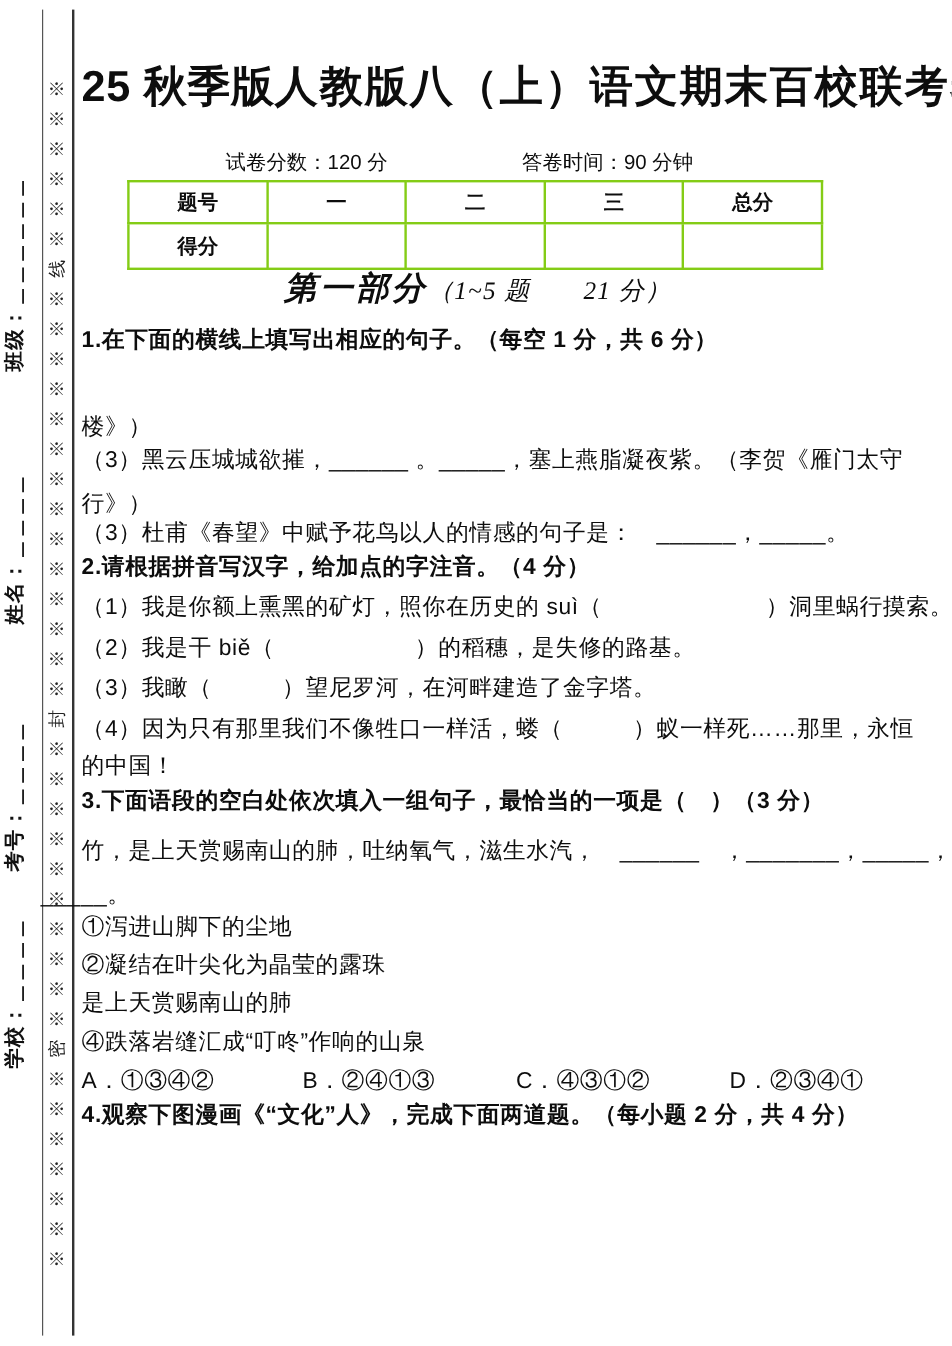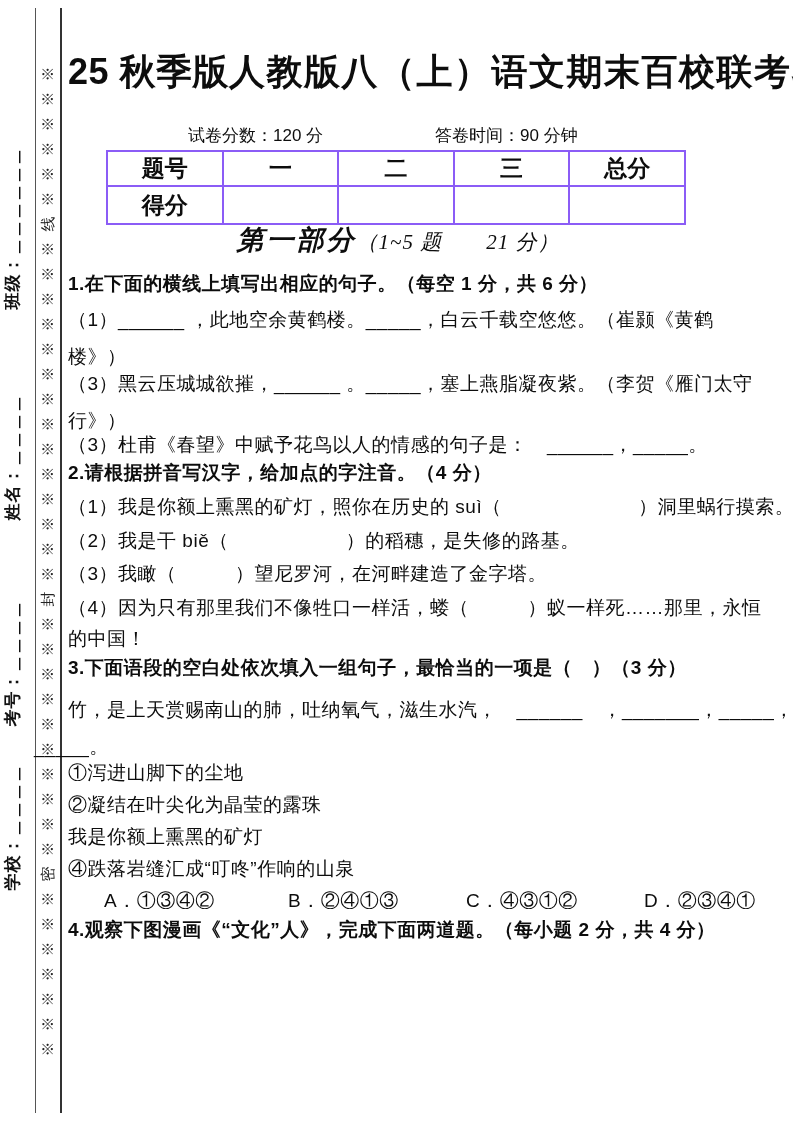--- a/index.html
+++ b/index.html
@@ -28,32 +28,32 @@
   .title .pre  { font-weight:600; letter-spacing:0.5px; }
   .title .main { font-weight:900; letter-spacing:1.5px; }
   .sub { position:absolute; top:124px; font-size:17px; white-space:pre; }
   .sub-score { left:120px; }
   .sub-time  { left:367px; }
   .score-table {
     position:absolute; left:38px; top:150px; width:580px;
     border-collapse:collapse; table-layout:fixed;
   }
   .score-table td {
-    border:2px solid #8b5cf6; text-align:center; vertical-align:middle;
-    font-size:23px; font-weight:700; height:33px; padding:0;
+    border:2px solid #84cc16; text-align:center; vertical-align:middle;
+    font-size:17px; font-weight:700; height:33px; padding:0;
   }
   .score-table tr.r2 td { height:36px; }
   .part { position:absolute; top:222px; left:0; width:660px; text-align:center; white-space:nowrap;font-style:italic; }
   .part-name  { font-family:"Liberation Serif", serif; font-weight:900; font-size:27px; letter-spacing:3px; }
   .part-range { font-family:"Liberation Serif", serif; font-size:21px; letter-spacing:1px; }
   .line { position:absolute; left:0; font-size:19px; line-height:24px; white-space:pre; letter-spacing:0.5px; }
   .b { font-weight:700; }
   .wrapline { left:-34px; }
   .choices { position:absolute; top:888px; left:0; width:676px; height:24px; }
-  .choices span { position:absolute; font-size:19px; white-space:pre; letter-spacing:0.5px;margin-left:36px; }
+  .choices span { position:absolute; font-size:19px; white-space:pre; letter-spacing:0.5px; }
   .ch-a { left:0; } .ch-b { left:184px; } .ch-c { left:362px; } .ch-d { left:540px; }
 </style>
 </head>
 <body>
 
 <div>
 
   <div class="seal-label lbl-class">班级：＿＿＿＿＿＿</div>
   <div class="seal-label lbl-name">姓名：＿＿＿＿</div>
   <div class="seal-label lbl-examno">考号：＿＿＿＿</div>
@@ -88,39 +88,38 @@
         <td></td>
       </tr>
     </tbody>
       </table>
 
     <div class="part">
       <span class="part-name">第一部分</span><span class="part-range">（1~5 题　　21 分）</span>
     </div>
 
     <div class="line b" style="top:272px">1.在下面的横线上填写出相应的句子。（每空 1 分，共 6 分）</div>
-    <div class="line" style="top:308px">（1）______ ，此地空余黄鹤楼。_____，白云千载空悠悠。（崔颢《黄鹤</div>
     <div class="line" style="top:345px">楼》）</div>
     <div class="line" style="top:372px">（3）黑云压城城欲摧，______ 。_____，塞上燕脂凝夜紫。（李贺《雁门太守</div>
     <div class="line" style="top:409px">行》）</div>
     <div class="line" style="top:433px">（3）杜甫《春望》中赋予花鸟以人的情感的句子是：　______，_____。</div>
 
     <div class="line b" style="top:461px">2.请根据拼音写汉字，给加点的字注音。（4 分）</div>
     <div class="line" style="top:495px">（1）我是你额上熏黑的矿灯，照你在历史的 suì（　　　　　　　）洞里蜗行摸索。</div>
     <div class="line" style="top:529px">（2）我是干 biě（　　　　　　）的稻穗，是失修的路基。</div>
     <div class="line" style="top:562px">（3）我瞰（　　　）望尼罗河，在河畔建造了金字塔。</div>
     <div class="line" style="top:596px">（4）因为只有那里我们不像牲口一样活，蝼（　　　）蚁一样死……那里，永恒</div>
     <div class="line" style="top:627px">的中国！</div>
 
     <div class="line b" style="top:656px">3.下面语段的空白处依次填入一组句子，最恰当的一项是（　）（3 分）</div>
     <div class="line" style="top:698px">竹，是上天赏赐南山的肺，吐纳氧气，滋生水汽，　______　，_______，_____，</div>
     <div class="line wrapline" style="top:735px">_____。</div>
     <div class="line" style="top:761px">①泻进山脚下的尘地</div>
     <div class="line" style="top:793px">②凝结在叶尖化为晶莹的露珠</div>
-    <div class="line" style="top:825px">我是你额上熏黑的矿灯</div>
+    <div class="line" style="top:825px">是上天赏赐南山的肺</div>
     <div class="line" style="top:857px">④跌落岩缝汇成“叮咚”作响的山泉</div>
     <div class="choices">
       <span class="ch-a">A．①③④②</span>
       <span class="ch-b">B．②④①③</span>
       <span class="ch-c">C．④③①②</span>
       <span class="ch-d">D．②③④①</span>
     </div>
 
     <div class="line b" style="top:918px">4.观察下图漫画《“文化”人》，完成下面两道题。（每小题 2 分，共 4 分）</div>
 

